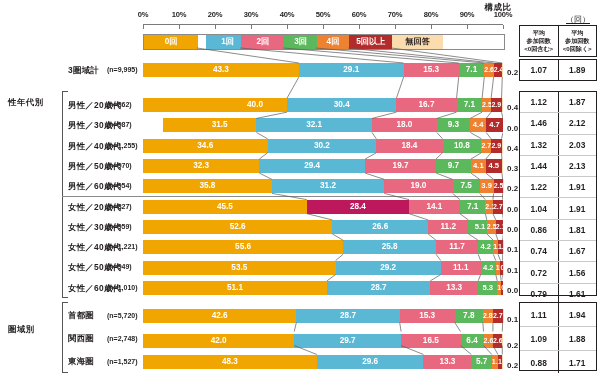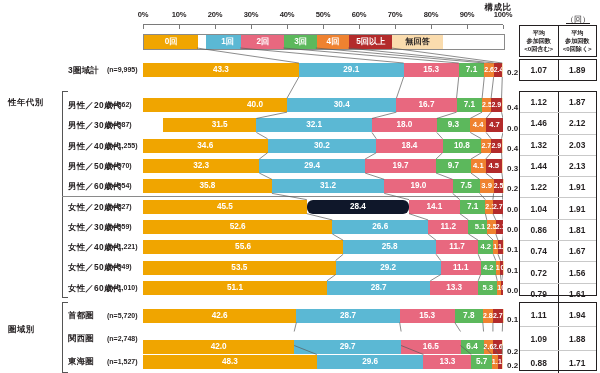--- a/index.html
+++ b/index.html
@@ -235,21 +235,21 @@
           <div class="seg" style="left: 350.64px; width: 9px; background: rgb(179, 43, 43); font-size: 7px;">2.5</div>
           <div class="seg" style="left: 359.64px; width: 0.72px; background: rgb(250, 220, 174);"></div>
           <div class="mukaito" style="left: 364px; top: 3.15px;">0.2</div>
         </div>
       </div>
       <div style="position: absolute; top: 196.5px; left: 0px; width: 600px; height: 20.3px;">
         <div class="rlabel" style="line-height: 20.3px;">女性／20歳代</div>
         <div class="rn" style="line-height: 20.3px;">(n=827)</div>
         <div class="bar" style="top: 3.15px;">
           <div class="seg" style="left: 0px; width: 163.8px; background: rgb(240, 165, 0);">45.5</div>
-          <div class="seg" style="left: 163.8px; width: 102.24px; background: #0f172a; border-radius: 6px;">28.4</div>
+          <div class="seg" style="left: 163.8px; width: 102.24px; background: #be185d;">28.4</div>
           <div class="seg" style="left: 266.04px; width: 50.76px; background: rgb(232, 104, 127);">14.1</div>
           <div class="seg" style="left: 316.8px; width: 25.56px; background: rgb(92, 184, 92);">7.1</div>
           <div class="seg" style="left: 342.36px; width: 7.56px; background: rgb(239, 130, 48); font-size: 7px;">2.1</div>
           <div class="seg" style="left: 349.92px; width: 9.72px; background: rgb(179, 43, 43); font-size: 7px;">2.7</div>
           <div class="mukaito" style="left: 364px; top: 3.15px;">0.0</div>
         </div>
       </div>
       <div style="position: absolute; top: 216.8px; left: 0px; width: 600px; height: 20.3px;">
         <div class="rlabel" style="line-height: 20.3px;">女性／30歳代</div>
         <div class="rn" style="line-height: 20.3px;">(n=959)</div>
@@ -317,21 +317,21 @@
           <div class="seg" style="left: 311.76px; width: 28.08px; background: rgb(92, 184, 92);">7.8</div>
           <div class="seg" style="left: 339.84px; width: 10.08px; background: rgb(239, 130, 48); font-size: 7px;">2.8</div>
           <div class="seg" style="left: 349.92px; width: 9.72px; background: rgb(179, 43, 43); font-size: 7px;">2.7</div>
           <div class="seg" style="left: 359.64px; width: 0.36px; background: rgb(250, 220, 174);"></div>
           <div class="mukaito" style="left: 364px; top: 4.5px;">0.1</div>
         </div>
       </div>
       <div style="position: absolute; top: 327px; left: 0px; width: 600px; height: 23px;">
         <div class="rlabel" style="line-height: 23px;">関西圏</div>
         <div class="rn" style="line-height: 23px;">(n=2,748)</div>
-        <div class="bar" style="top: 13px; border-radius: 7px;">
+        <div class="bar" style="top: 7px; border-radius: 7px;">
           <div class="seg" style="left: 0px; width: 151.2px; background: rgb(240, 165, 0);">42.0</div>
           <div class="seg" style="left: 151.2px; width: 106.92px; background: rgb(91, 184, 212);">29.7</div>
           <div class="seg" style="left: 258.12px; width: 59.4px; background: rgb(232, 104, 127);">16.5</div>
           <div class="seg" style="left: 317.52px; width: 23.04px; background: rgb(92, 184, 92);">6.4</div>
           <div class="seg" style="left: 340.56px; width: 9.36px; background: rgb(239, 130, 48); font-size: 7px;">2.6</div>
           <div class="seg" style="left: 349.92px; width: 9.36px; background: rgb(179, 43, 43); font-size: 7px;">2.6</div>
           <div class="seg" style="left: 359.28px; width: 0.72px; background: rgb(250, 220, 174);"></div>
           <div class="mukaito" style="left: 364px; top: 4.5px;">0.2</div>
         </div>
       </div>

